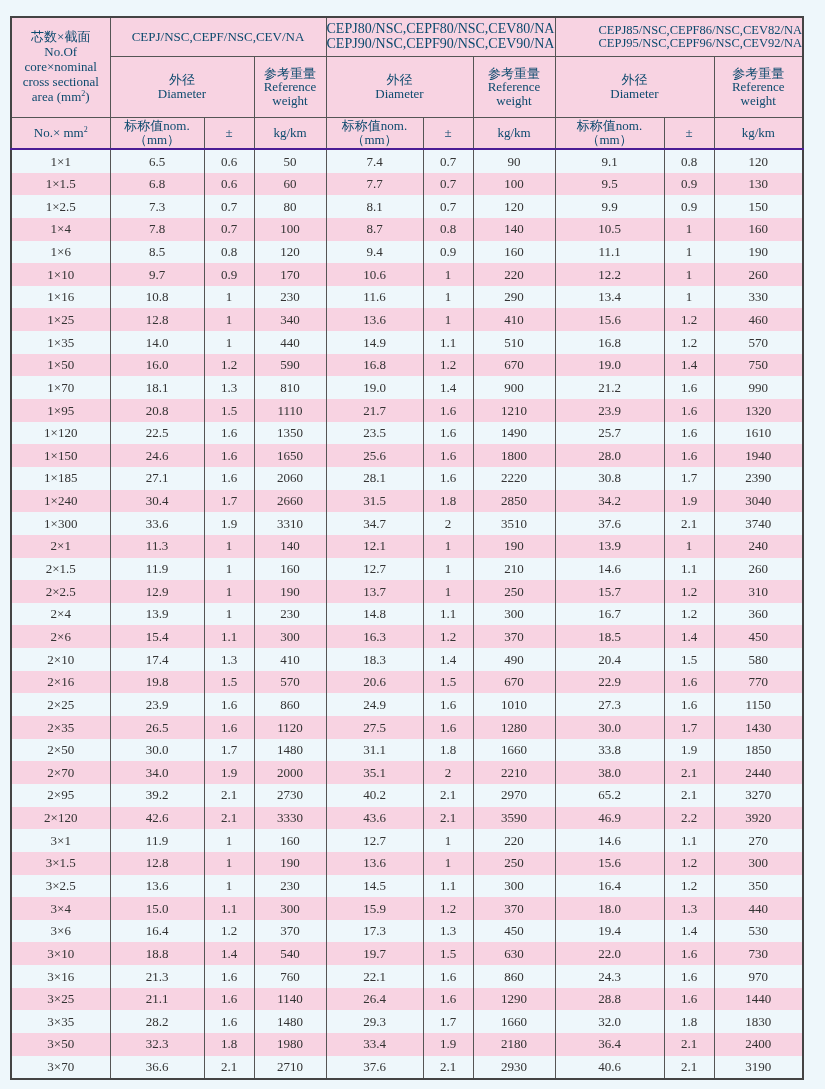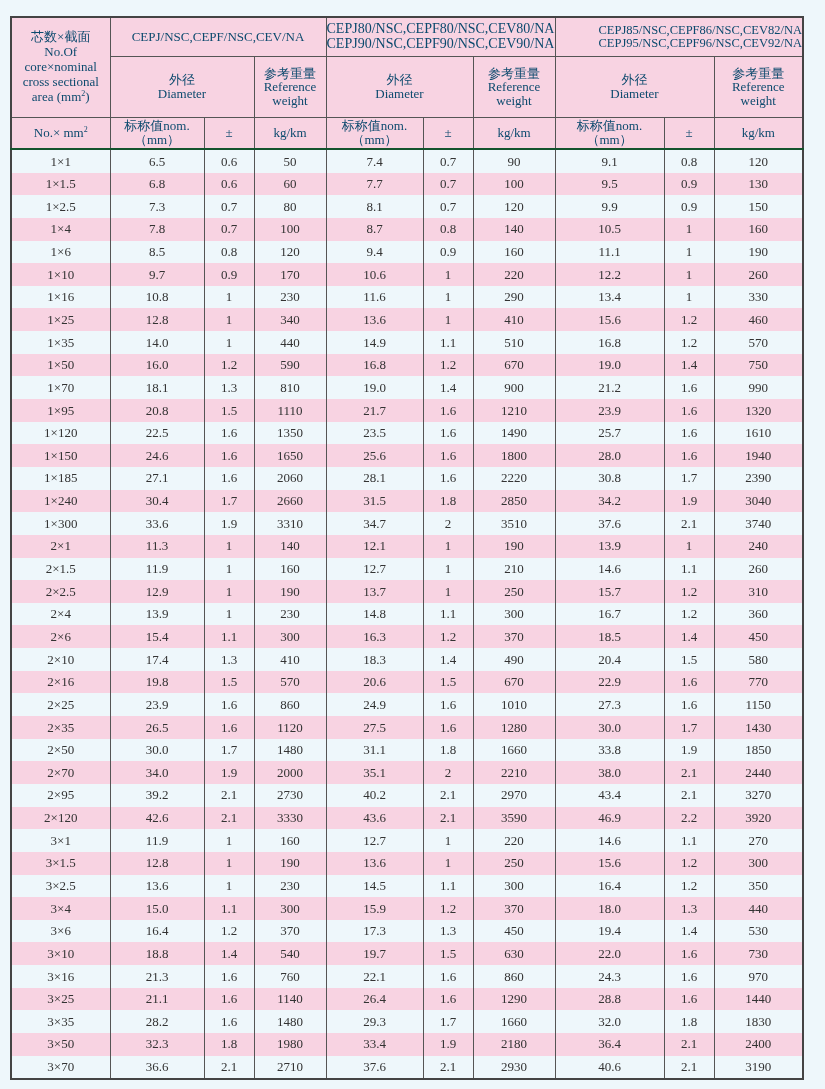--- a/index.html
+++ b/index.html
@@ -33,21 +33,21 @@
     white-space: nowrap;
   }
   table.spec thead th {
     background: #f8d3e2;
     border-top: 1px solid #555;
     border-bottom: 1px solid #555;
     color: #0c4a6e;
   }
   table.spec thead tr.h1 th { height: 38px; }
   table.spec thead tr.h2 th { height: 60px; }
-  table.spec thead tr.h3 th { height: 30px; border-bottom: 2px solid #14532d; }
+  table.spec thead tr.h3 th { height: 30px; border-bottom: 2px solid #4c1d95; }
   table.spec thead th.stub { white-space: normal; line-height: 1.15; font-size: 13px; }
   .two-line { display: block; }
   table.spec tbody td { height: 22.65px; font-size: 13px; }
   table.spec tbody tr:nth-child(odd) td { background: #eef7fb; }
   table.spec tbody tr:nth-child(even) td { background: #f8d3e2; }
   sup { font-size: 8px; vertical-align: super; line-height: 0; }
 </style>
 </head>
 <body>
 
@@ -476,21 +476,21 @@
         <td>2440</td>
       </tr>
       <tr>
         <td>2×95</td>
         <td>39.2</td>
         <td>2.1</td>
         <td>2730</td>
         <td>40.2</td>
         <td>2.1</td>
         <td>2970</td>
-        <td>43.4</td>
+        <td>65.2</td>
         <td>2.1</td>
         <td>3270</td>
       </tr>
       <tr>
         <td>2×120</td>
         <td>42.6</td>
         <td>2.1</td>
         <td>3330</td>
         <td>43.6</td>
         <td>2.1</td>

